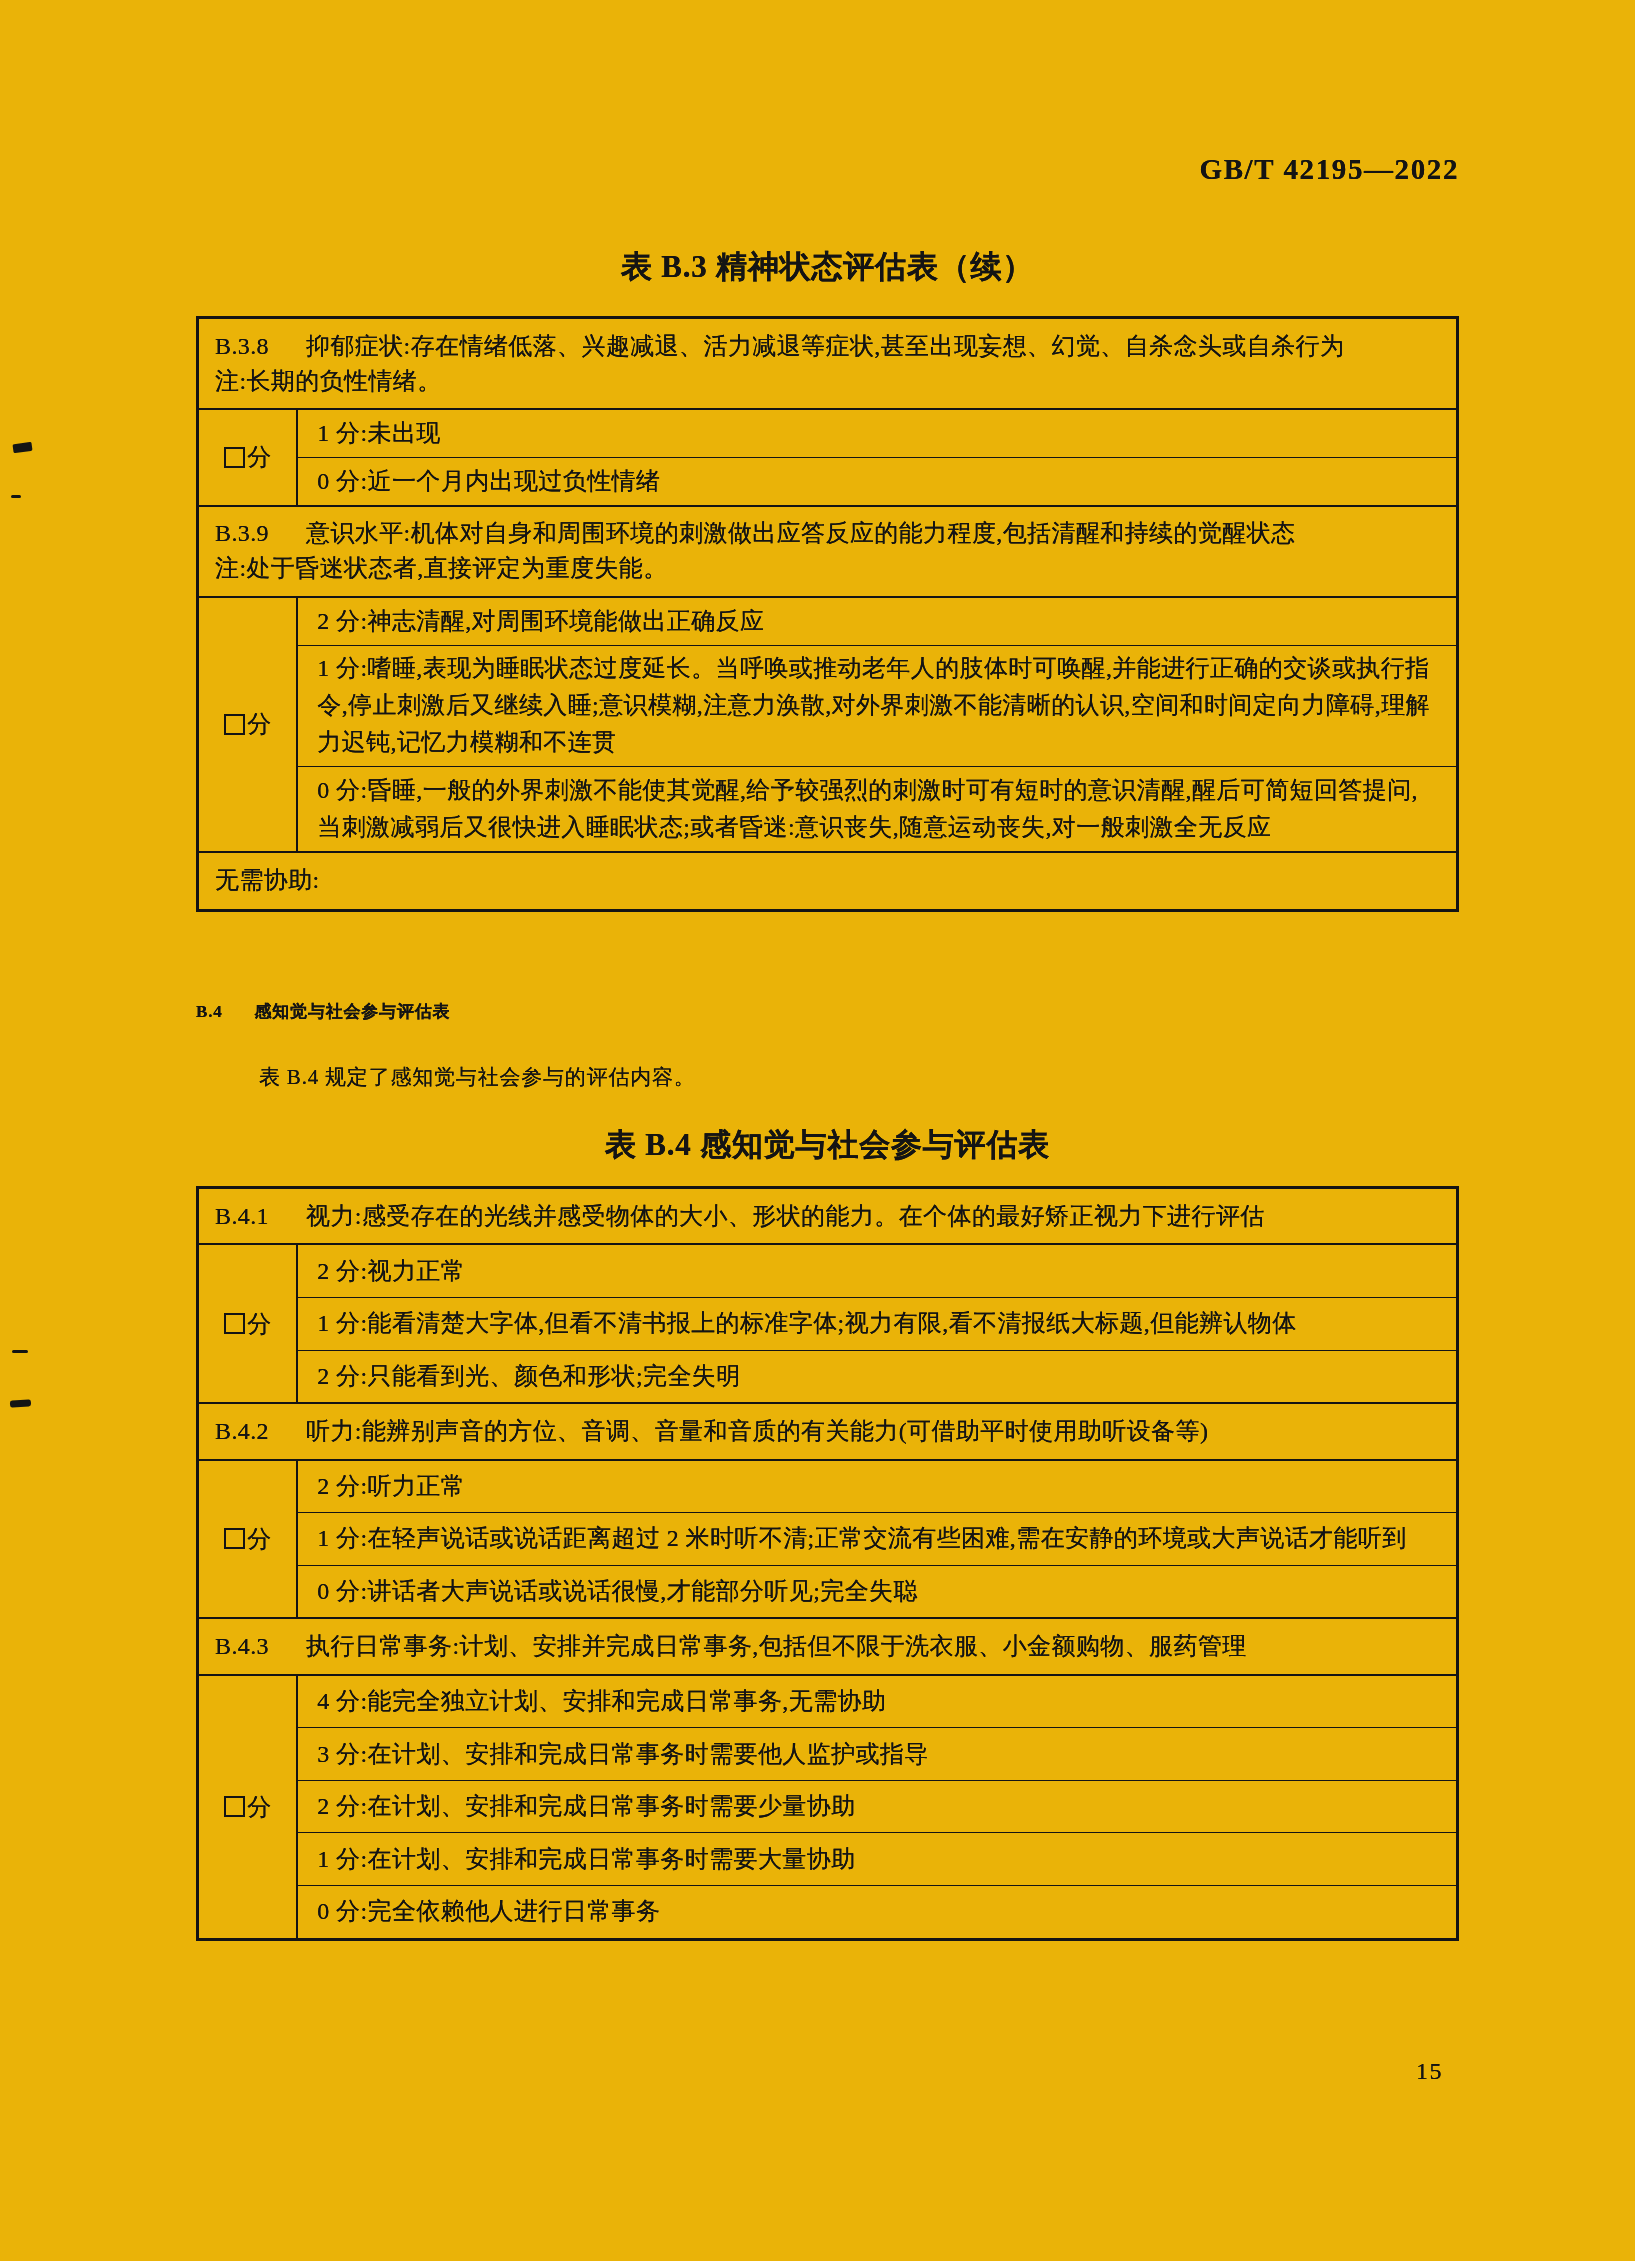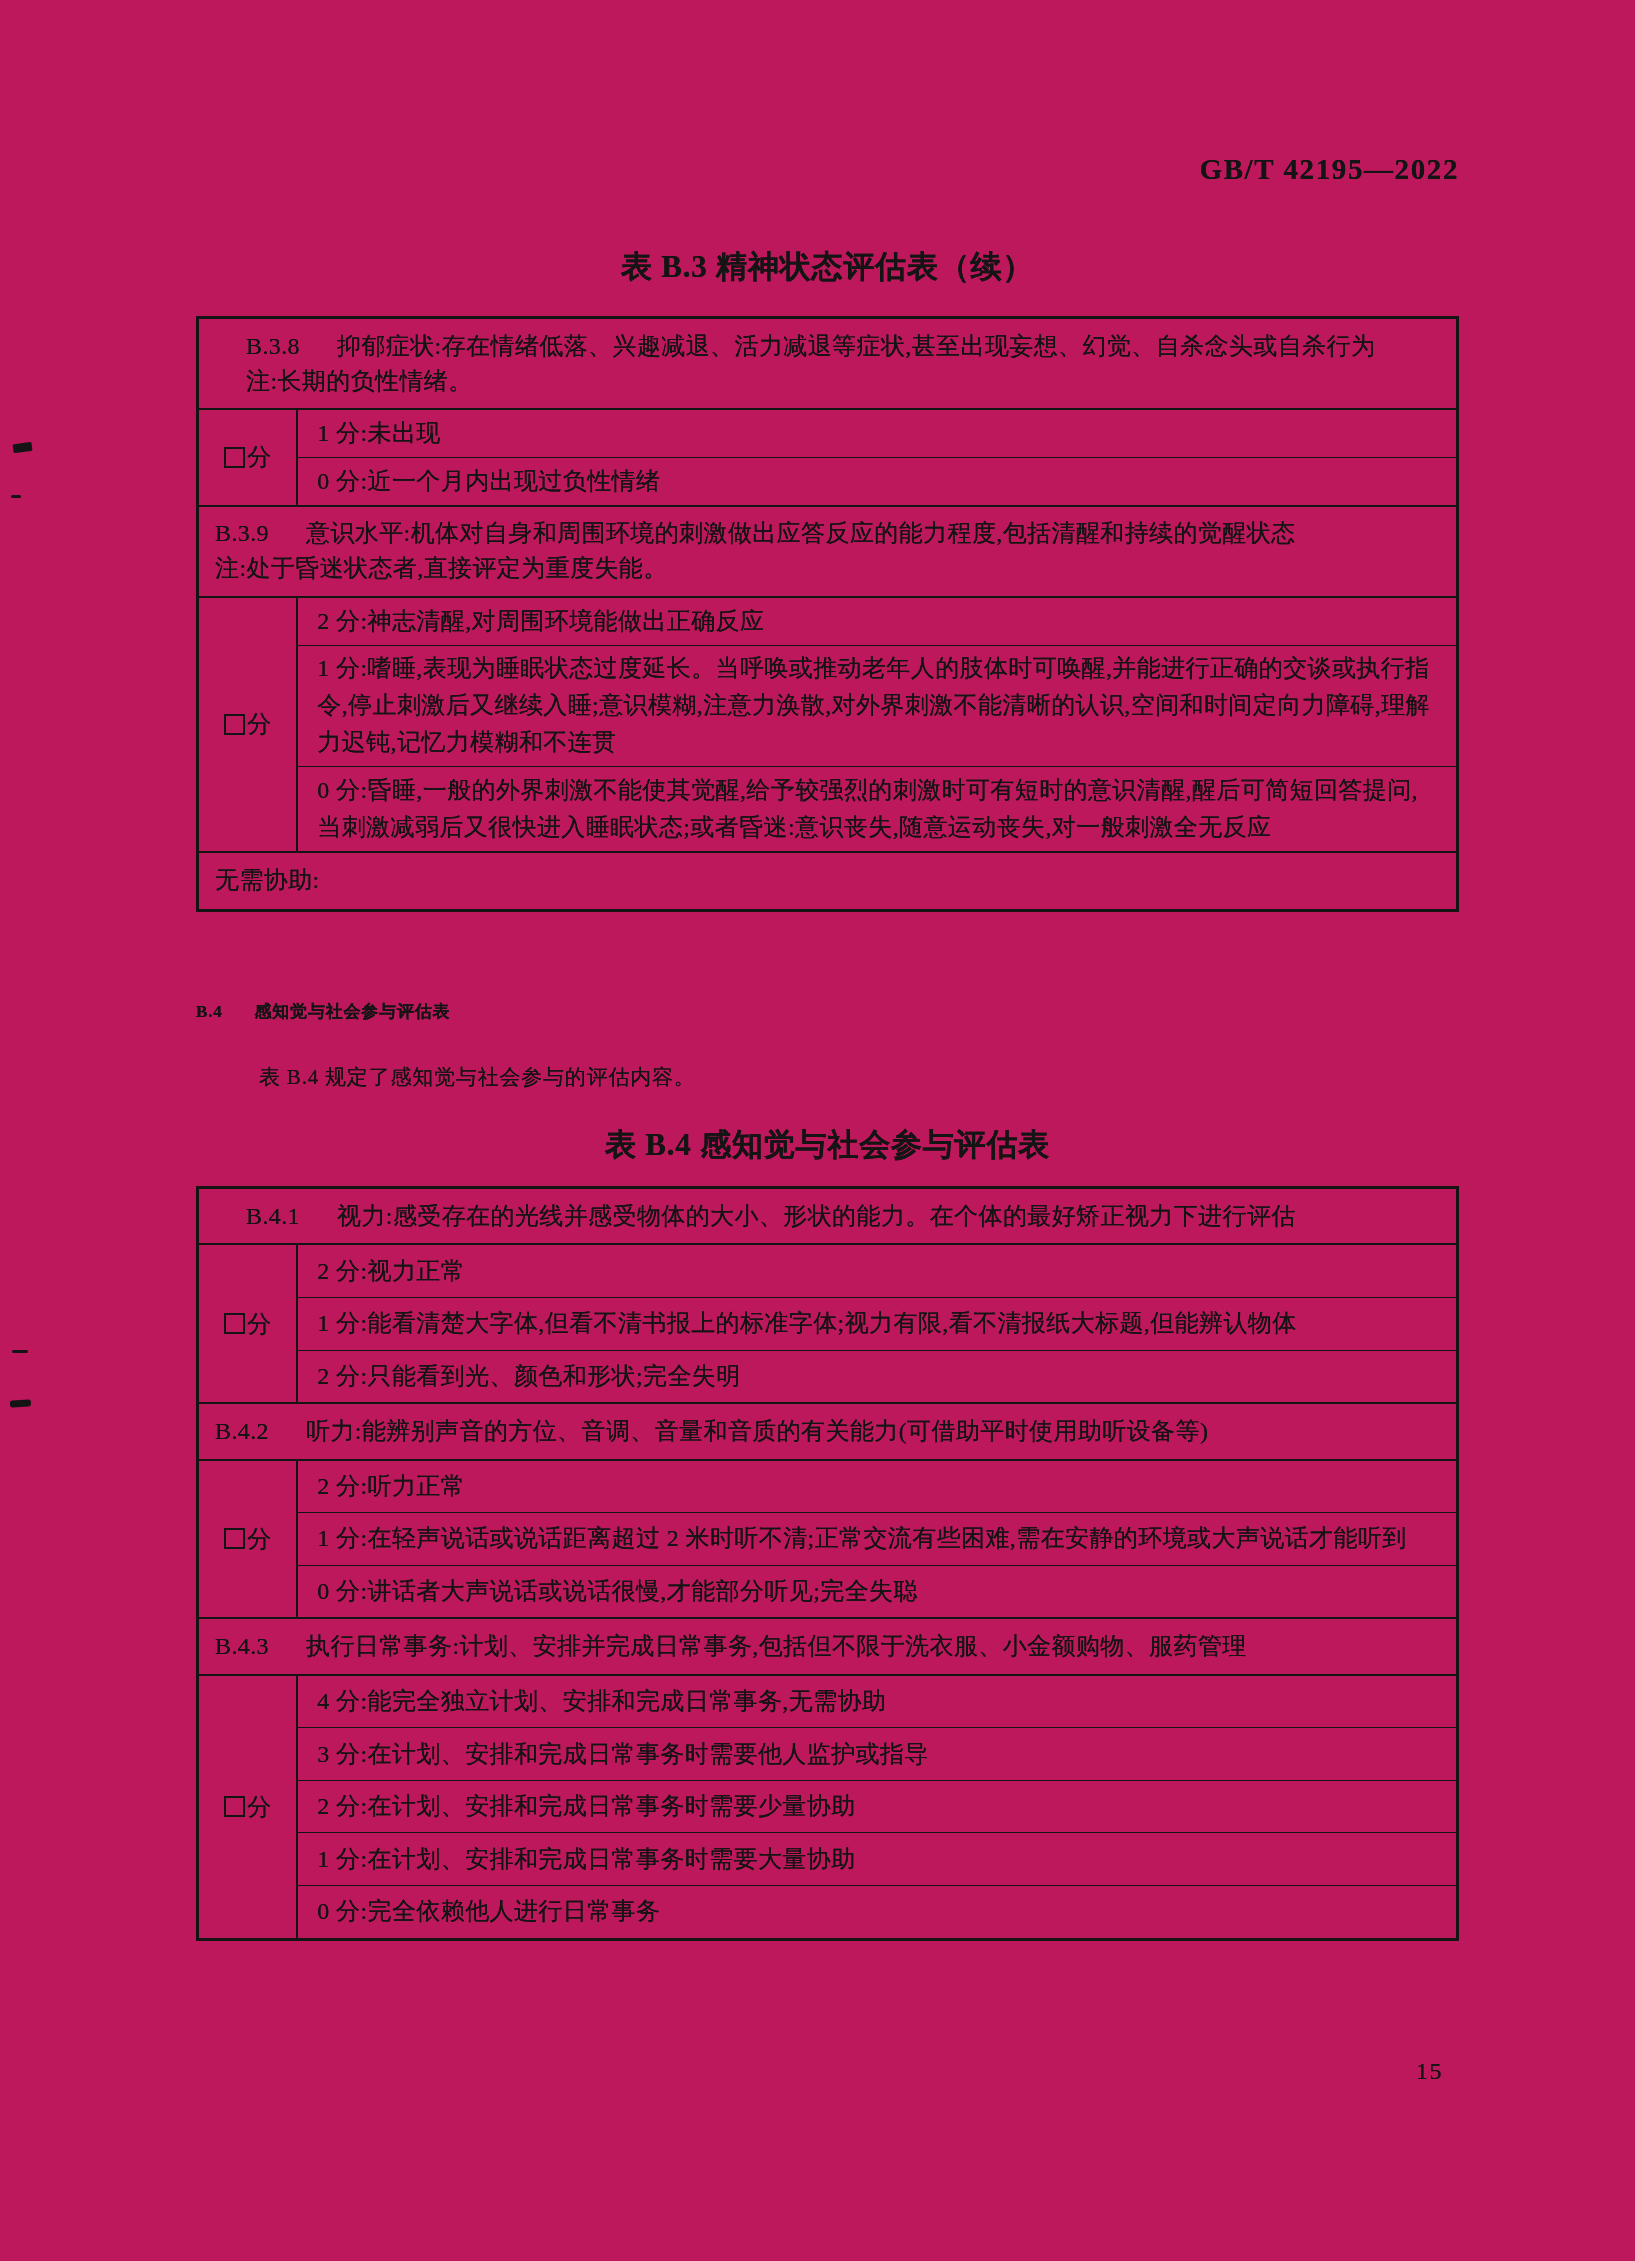--- a/index.html
+++ b/index.html
@@ -1,19 +1,19 @@
 <!DOCTYPE html>
 <html style="font-size:13px"><head>
 <meta charset="utf-8">
 <style>
   html,body{margin:0;padding:0;background:#e8e8e8;}
   .page{
     position:relative;
     width:1636px;height:2261px;
-    background:#be185d;
+    background:#eab308;
     font-family:"Liberation Serif","DejaVu Serif",serif;
     color:#141414;
     overflow:hidden;
     text-shadow:0 0 0.5px currentColor; 
   }
   .header{
     position:absolute;top:153px;left:196px;width:1263px;
     text-align:right;font-size:29px;font-weight:bold;letter-spacing:1.6px;
   }
   .tbl-title{
@@ -33,21 +33,21 @@
   }
   .tbl{
     position:absolute;left:196px;width:1263px;
     border:3.2px solid #141414;
     box-sizing:border-box;
     font-size:24px;
   }
   .tbl-b3{top:316px;}
   .tbl-b4{top:1186px;}
   .crit{border-top:2.4px solid #141414;padding:9.7px 14.5px 9.7px 16px;}
-  .tbl > .crit:first-child{border-top:none;margin-left:31px;}
+  .tbl > .crit:first-child{border-top:none;}
   .crit-line{line-height:35px;letter-spacing:0.4px;}
   .crit-id{display:inline-block;margin-right:37px;}
   .crit-note{line-height:35px;letter-spacing:0.4px;}
   .score-row{display:flex;align-items:stretch;border-top:2.4px solid #141414;}
   .score-cell{
     flex:0 0 97px;width:97px;
     border-right:2.4px solid #141414;
     display:flex;align-items:center;justify-content:center;
   }
   .checkbox{

